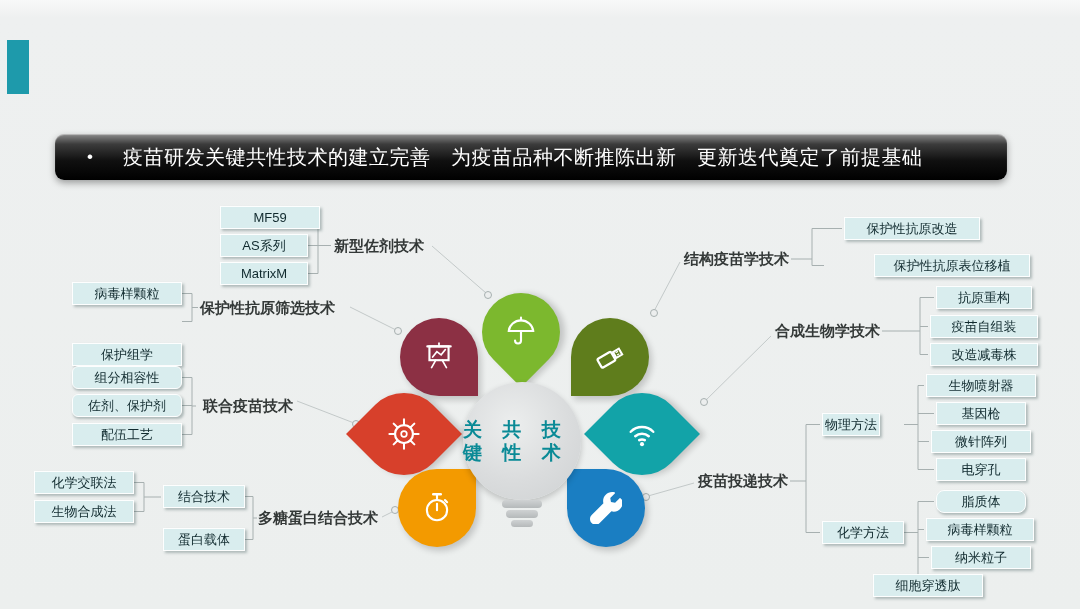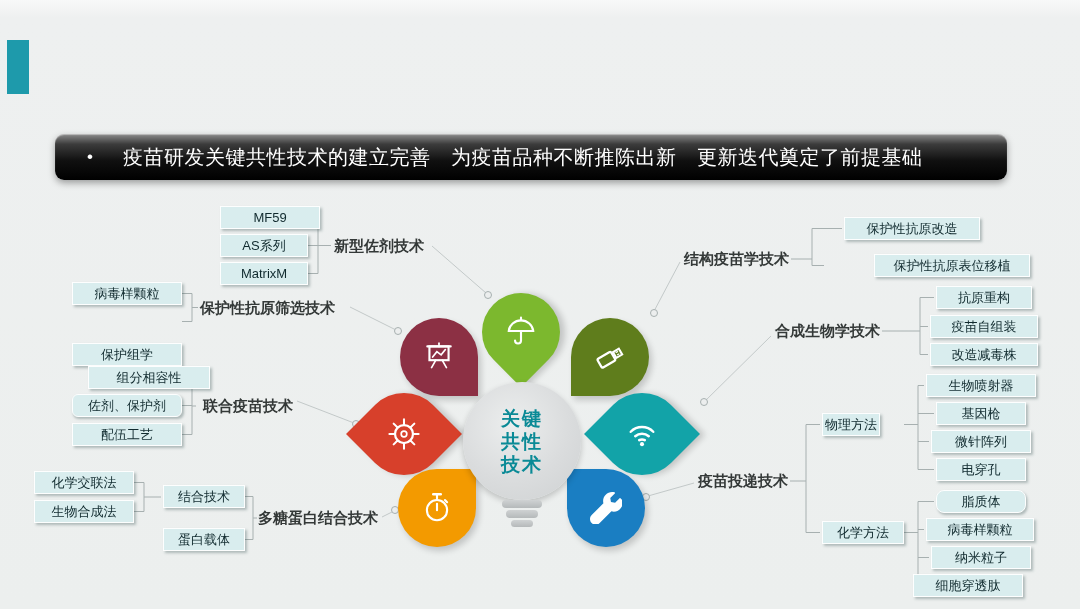--- a/index.html
+++ b/index.html
@@ -20,21 +20,21 @@
          font-size:13px; color:#102a2e; white-space:nowrap; }
   .lbl { position:absolute; font-size:15px; font-weight:700; color:#343938; white-space:nowrap; line-height:18px; }
   .connectors { position:absolute; left:0; top:0; }
   .petal { position:absolute; width:78px; height:78px; display:flex; align-items:center; justify-content:center;
            box-shadow:3px 4px 6px rgba(0,0,0,.18); }
   .lens { width:82px; height:82px; }
   .picon { display:flex; align-items:center; justify-content:center; }
   .bulb { position:absolute; left:463px; top:382px; width:118px; height:118px; border-radius:50%;
           background:radial-gradient(circle at 42% 36%, #eceeee 0, #dadcdd 55%, #ced1d2 100%);
           box-shadow:0 3px 6px rgba(0,0,0,.2); z-index:6;
-          display:flex; flex-direction:column; align-items:center; justify-content:center; }
+          display:flex; flex-direction:row; align-items:center; justify-content:center; }
   .bulb div { font-size:19px; font-weight:700; color:#0a8a96; line-height:23px; letter-spacing:2px; }
   .base-piece { position:absolute; background:linear-gradient(180deg,#cfd2d3,#b5b9ba); border-radius:4px; z-index:6; }
 </style>
 </head>
 <body>
 
 <div class="stage">
 
   <div class="accent"></div>
 
@@ -76,21 +76,21 @@
 
   <div class="box" style="left:220px;top:206px;width:100px;">MF59</div>
   <div class="box" style="left:220px;top:234px;width:88px;">AS系列</div>
   <div class="box" style="left:220px;top:262px;width:88px;">MatrixM</div>
   <div class="lbl" style="left:334px;top:237px;">新型佐剂技术</div>
 
   <div class="box" style="left:72px;top:282px;width:110px;">病毒样颗粒</div>
   <div class="box" style="left:72px;top:310px;width:110px;margin-top:33px;">保护组学</div>
   <div class="lbl" style="left:200px;top:299px;">保护性抗原筛选技术</div>
 
-  <div class="box" style="left:88px;top:366px;width:122px;">组分相容性</div>
+  <div class="box" style="left:72px;top:366px;width:110px;border-radius:6px;">组分相容性</div>
   <div class="box" style="left:72px;top:394px;width:110px;border-radius:6px;">佐剂、保护剂</div>
   <div class="box" style="left:72px;top:423px;width:110px;">配伍工艺</div>
   <div class="lbl" style="left:203px;top:397px;">联合疫苗技术</div>
 
   <div class="box" style="left:34px;top:471px;width:100px;">化学交联法</div>
   <div class="box" style="left:34px;top:500px;width:100px;">生物合成法</div>
   <div class="box" style="left:163px;top:485px;width:82px;">结合技术</div>
   <div class="box" style="left:163px;top:528px;width:82px;">蛋白载体</div>
   <div class="lbl" style="left:258px;top:509px;">多糖蛋白结合技术</div>
 
@@ -106,21 +106,21 @@
   <div class="lbl" style="left:698px;top:472px;">疫苗投递技术</div>
   <div class="box" style="left:822px;top:413px;width:58px;">物理方法</div>
   <div class="box" style="left:926px;top:374px;width:110px;">生物喷射器</div>
   <div class="box" style="left:936px;top:402px;width:90px;">基因枪</div>
   <div class="box" style="left:931px;top:430px;width:100px;">微针阵列</div>
   <div class="box" style="left:936px;top:458px;width:90px;">电穿孔</div>
   <div class="box" style="left:822px;top:521px;width:82px;">化学方法</div>
   <div class="box" style="left:936px;top:490px;width:90px;border-radius:8px;">脂质体</div>
   <div class="box" style="left:926px;top:518px;width:108px;">病毒样颗粒</div>
   <div class="box" style="left:931px;top:546px;width:100px;">纳米粒子</div>
-  <div class="box" style="left:873px;top:574px;width:110px;margin-left:40px;">细胞穿透肽</div>
+  <div class="box" style="left:873px;top:574px;width:110px;">细胞穿透肽</div>
 
   <div class="petal" style="left:400px;top:318px;background:#8c3044;border-radius:50% 50% 0 50%;">
     <span class="picon">
       <svg width="34" height="34" viewBox="0 0 32 32" stroke="#fff" fill="none" stroke-linecap="round">
         <line x1="16" y1="3" x2="16" y2="6" stroke-width="1.6"></line>
         <line x1="5" y1="6" x2="27" y2="6" stroke-width="2"></line>
         <rect x="7" y="6" width="18" height="13" stroke-width="2"></rect>
         <polyline points="10,16 14,11 18,14 22,9" stroke-width="1.6"></polyline>
         <line x1="13" y1="19" x2="9" y2="26" stroke-width="1.6"></line>
         <line x1="19" y1="19" x2="23" y2="26" stroke-width="1.6"></line>

